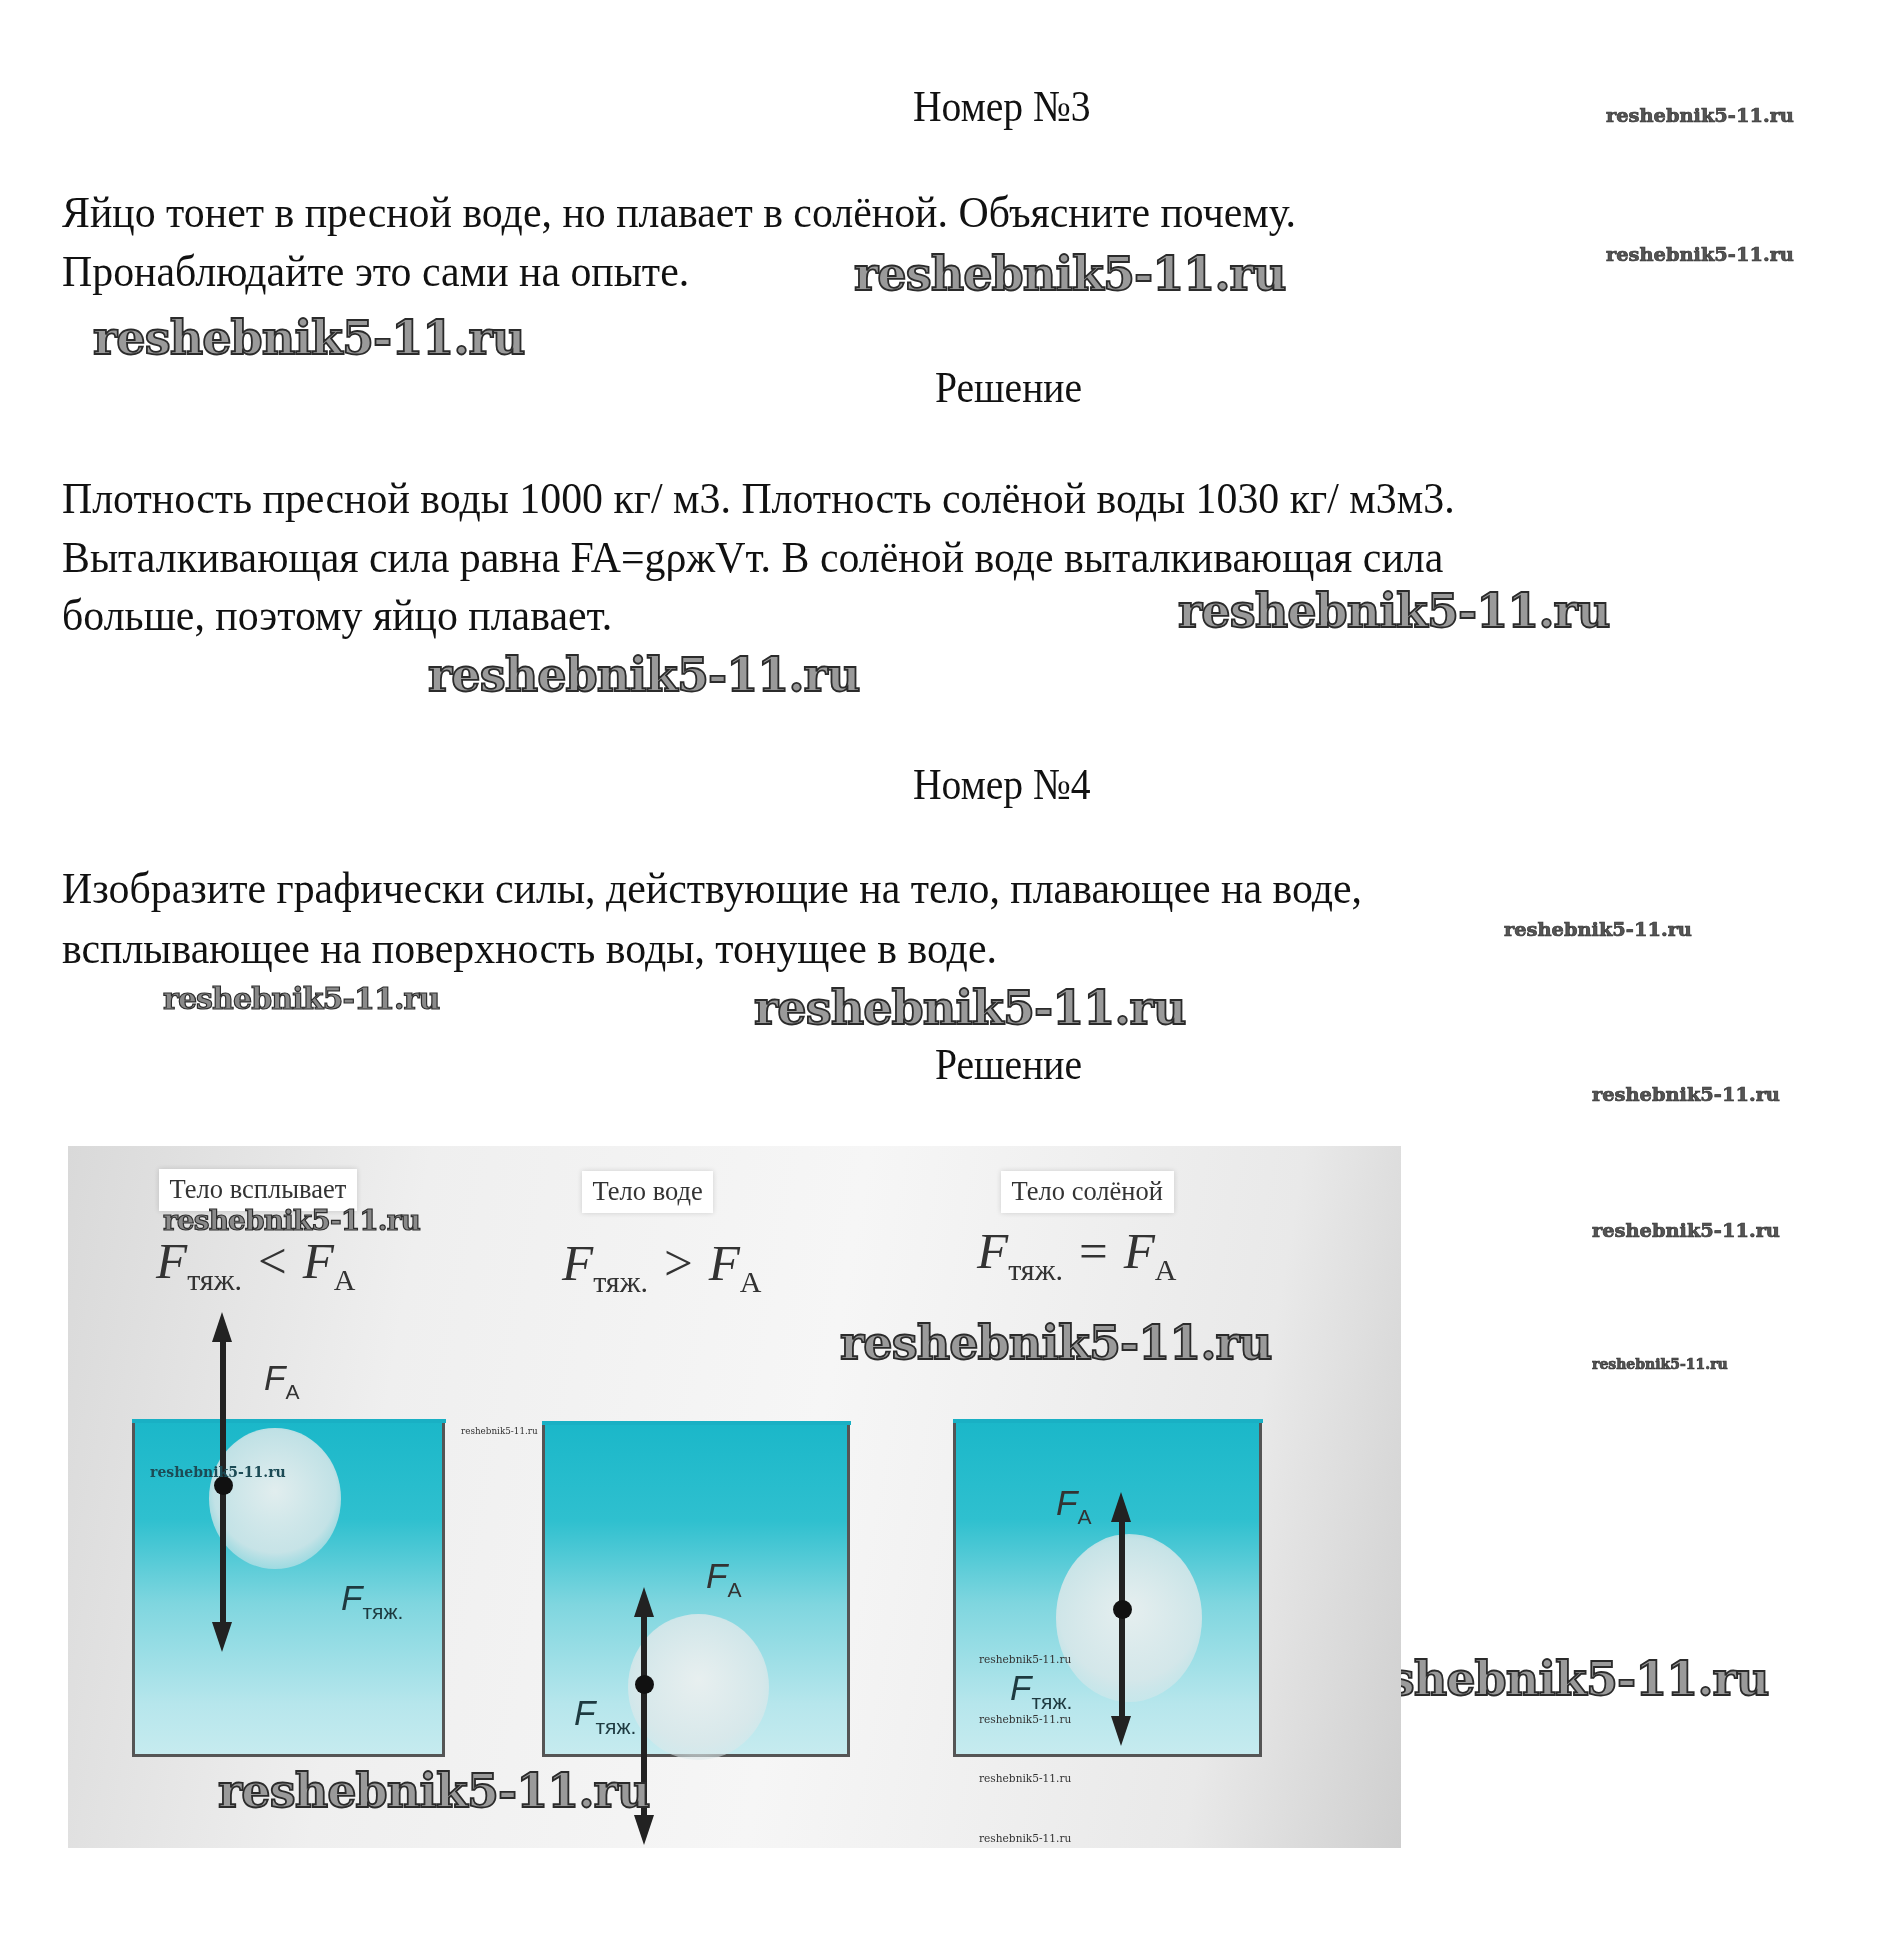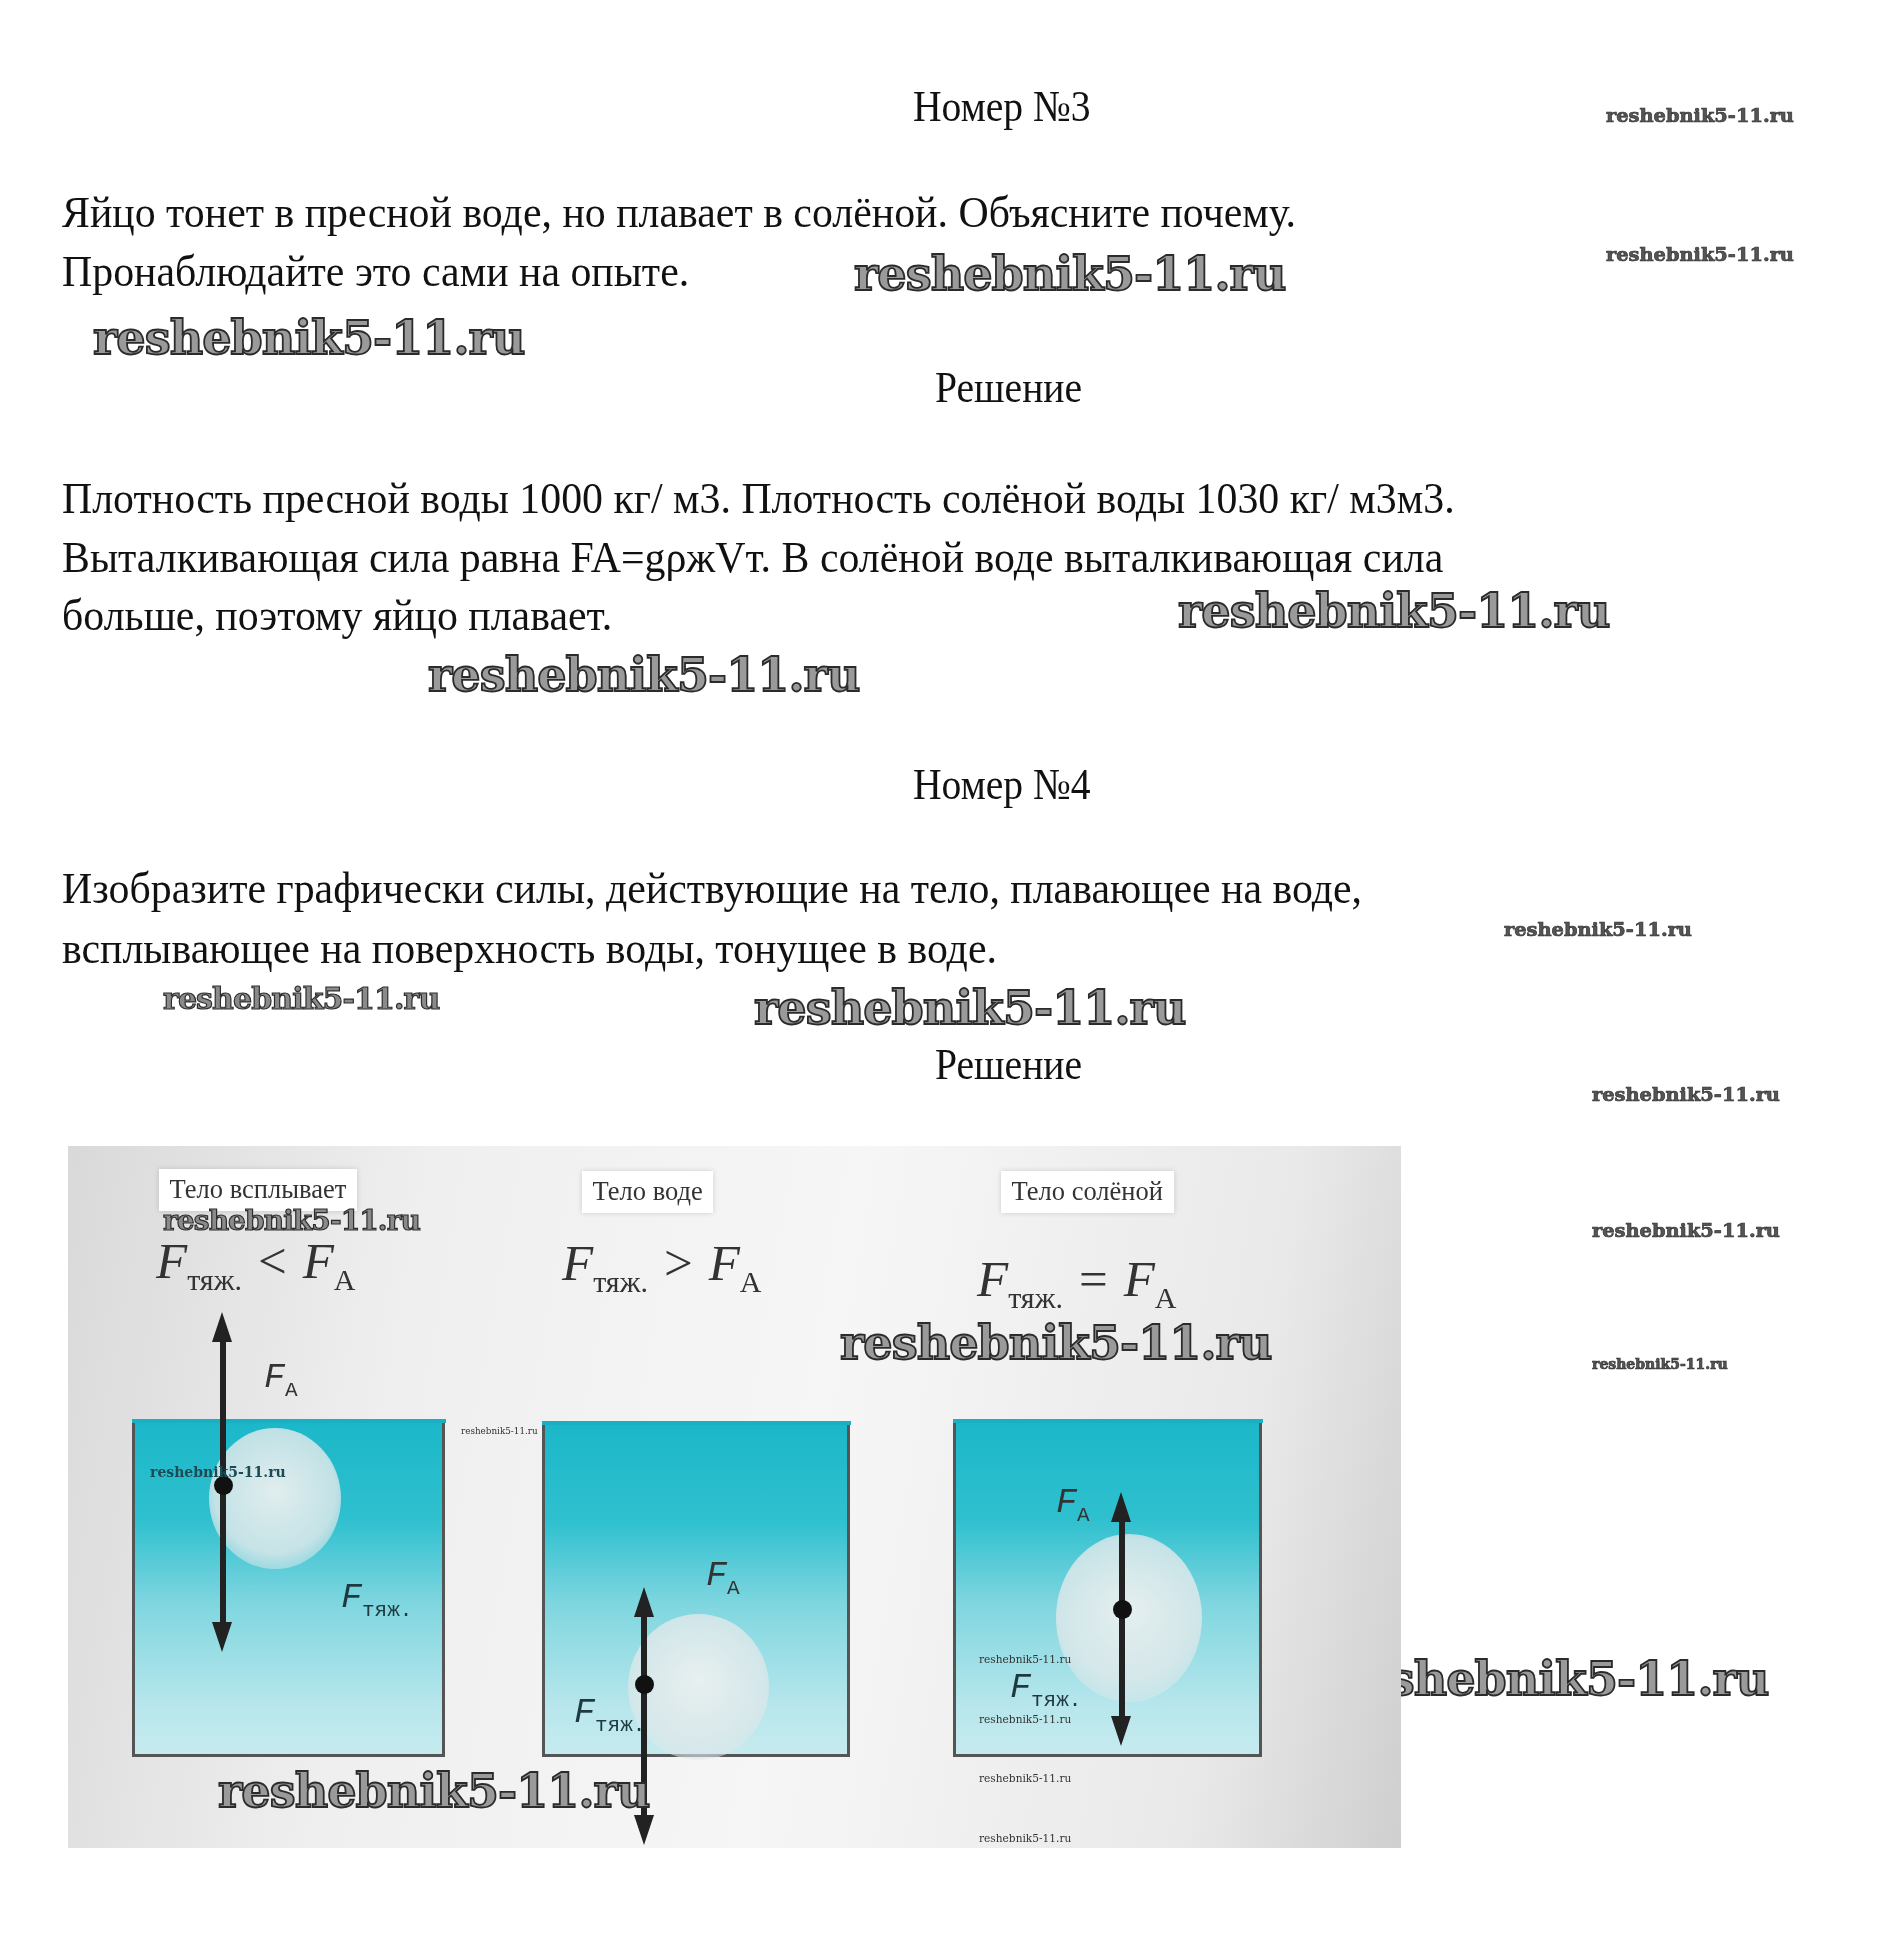--- a/index.html
+++ b/index.html
@@ -29,21 +29,21 @@
           background: linear-gradient(180deg, #1ab7c9 0%, #2fc0cf 30%, #7fd6df 55%, #b6e6ec 85%, #c6ebef 100%); }
   .tank::before { content: ""; position: absolute; left: -3.5px; right: -3.5px; top: 0; height: 3.5px; background: #19b0c4; }
   .body-ball { position: absolute; border-radius: 50%;
                background: radial-gradient(circle at 50% 45%, rgba(235,240,240,0.95) 0%, rgba(220,232,234,0.85) 60%, rgba(200,225,228,0.0) 100%); }
   .arrow-line { position: absolute; width: 6.2px; background: #222; }
   .arrow-head-up, .arrow-head-down { position: absolute; width: 0; height: 0;
                border-left: 10.6px solid transparent; border-right: 10.6px solid transparent; }
   .arrow-head-up { border-bottom: 30px solid #222; }
   .arrow-head-down { border-top: 30px solid #222; }
   .dot { position: absolute; width: 19.4px; height: 19.4px; border-radius: 50%; background: #111; }
-  .force { position: absolute; font-family: Liberation Mono, monospace; font-style: italic; font-size: 35px; color: #333; }
+  .force { position: absolute; font-family: Liberation Sans, sans-serif; font-style: italic; font-size: 35px; color: #333; }
   .force .sub { font-style: normal; font-size: 21px; vertical-align: -8.8px; }
   .force.dark { color: #1e3a40; }
 </style>
 </head>
 <body>
 
 <div class="abs heading" style="left:913px; top:81px;">Номер №3</div>
 <div class="abs wm wm-sm" style="left:1606px; top:104px;">reshebnik5-11.ru</div>
 
 <div class="abs para" style="left:62px; top:190px;">Яйцо тонет в пресной воде, но плавает в солёной. Объясните почему.</div>
@@ -99,21 +99,21 @@
   <div class="tank" style="left:474px; top:275px; width:302px; height:333px;"></div>
   <div class="body-ball" style="left:560px; top:468px; width:141px; height:146px;"></div>
   <div class="arrow-head-up" style="left:566px; top:441px;"></div>
   <div class="arrow-line" style="left:573px; top:468px; height:212px;"></div>
   <div class="arrow-head-down" style="left:566px; top:669px;"></div>
   <div class="dot" style="left:567px; top:529px;"></div>
   <div class="force" style="left:638px; top:410px;"><span>F</span><span class="sub">A</span></div>
   <div class="force dark" style="left:506px; top:547px;"><span>F</span><span class="sub">тяж.</span></div>
 
   <div class="label-box" style="left:933px; top:25px;">Тело солёной</div>
-  <div class="formula" style="left:909px; top:104px;">
+  <div class="formula" style="left:909px; top:76px;">
     <span>F</span><span class="sub">тяж.</span><span class="op">=</span><span>F</span><span class="sub">A</span>
   </div>
   <div class="tank" style="left:885px; top:273px; width:303px; height:335px;"></div>
   <div class="body-ball" style="left:988px; top:388px; width:146px; height:168px;"></div>
   <div class="arrow-head-up" style="left:1043px; top:346px;"></div>
   <div class="arrow-line" style="left:1051px; top:371px; height:212px;"></div>
   <div class="arrow-head-down" style="left:1043px; top:570px;"></div>
   <div class="dot" style="left:1045px; top:454px;"></div>
   <div class="force" style="left:988px; top:337px;"><span>F</span><span class="sub">A</span></div>
   <div class="force dark" style="left:942px; top:522px;"><span>F</span><span class="sub">тяж.</span></div>

